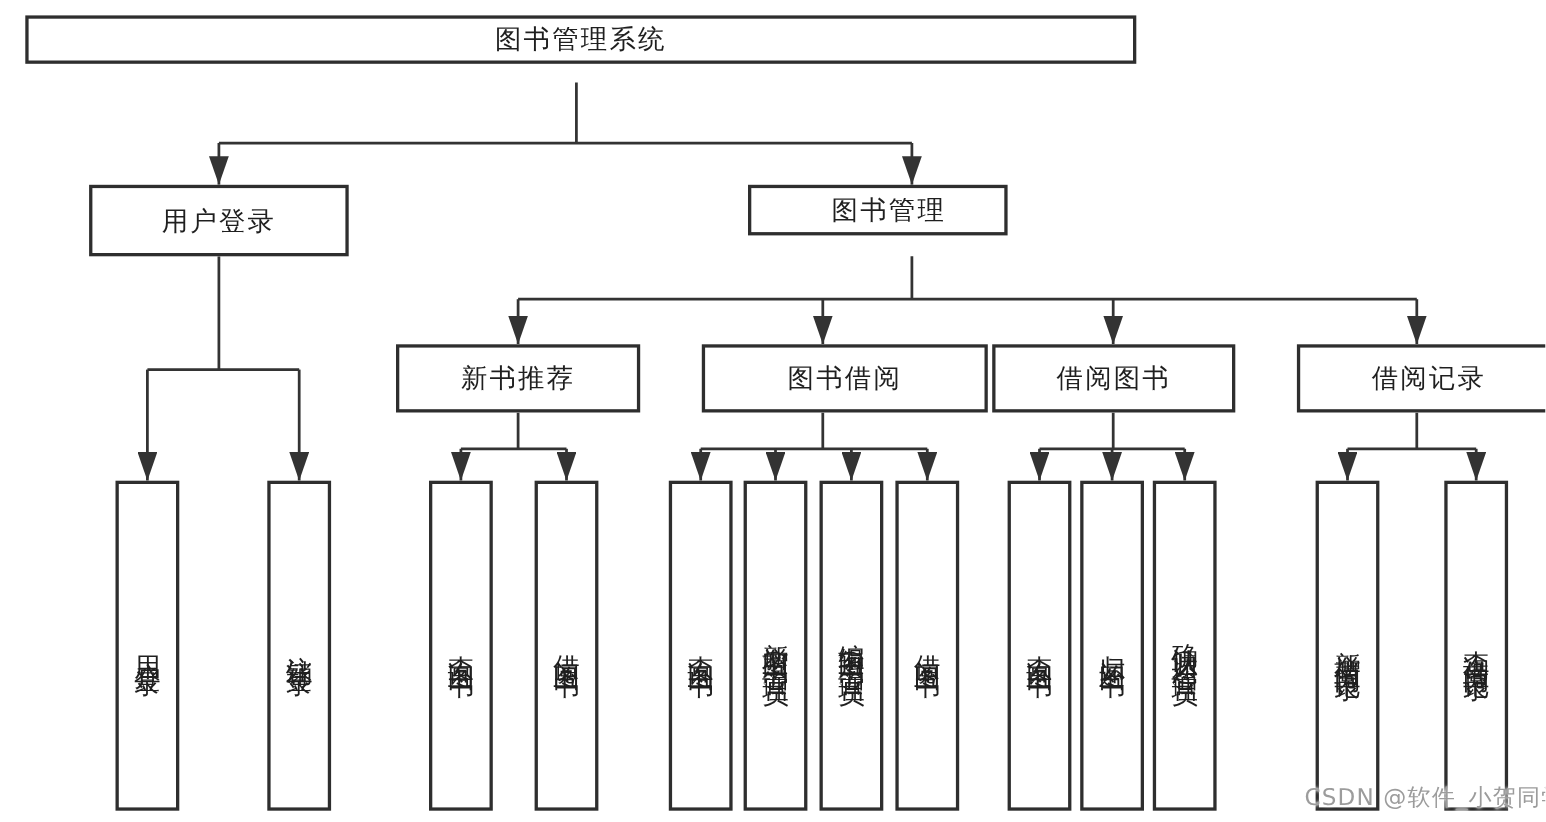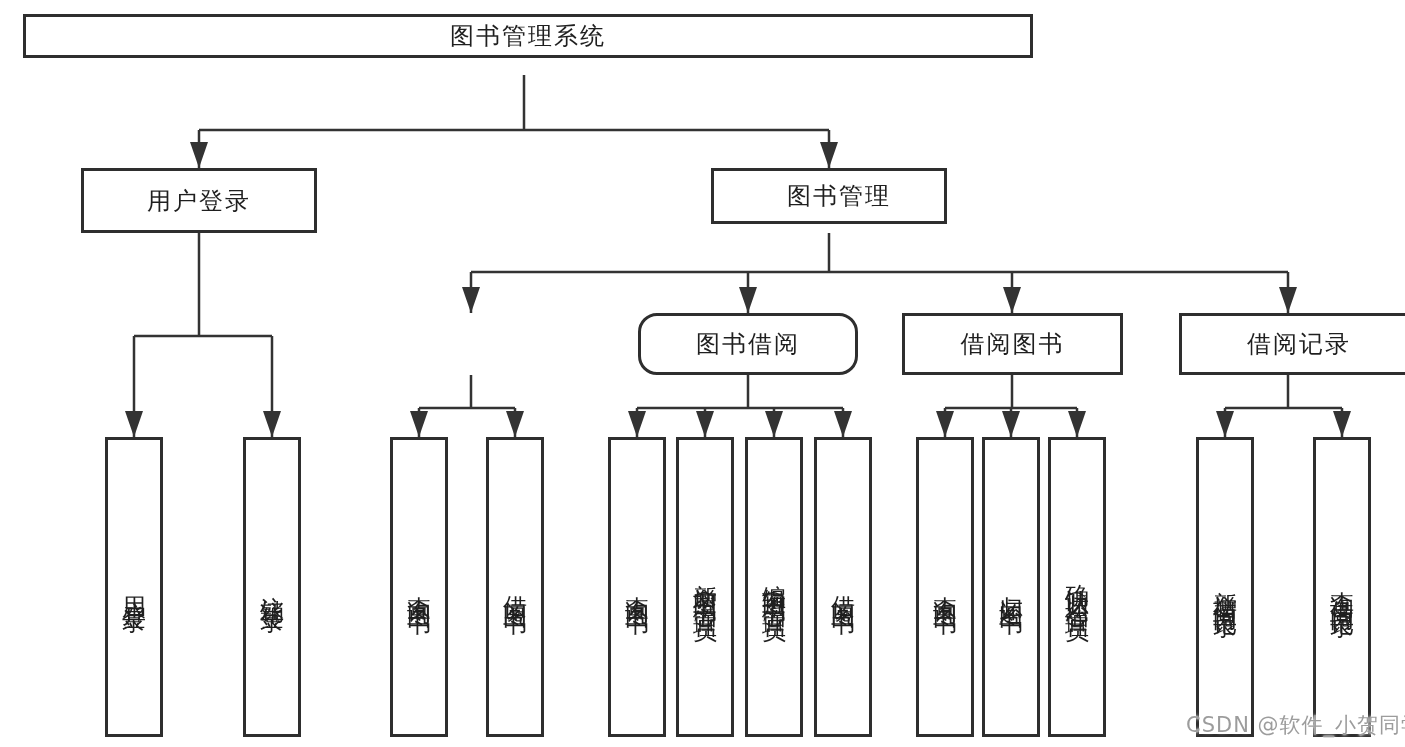--- a/index.html
+++ b/index.html
@@ -120,23 +120,24 @@
     <g>
       <path class="bus" d="M1288 375 V408 M1225 408 H1342"></path>
       <line class="drop" x1="1225" y1="408" x2="1225" y2="437" marker-end="url(#arw)"></line>
       <line class="drop" x1="1342" y1="408" x2="1342" y2="437" marker-end="url(#arw)"></line>
     </g>
   </svg>
 
   <div class="node h" style="left:23px; top:14px; width:1010px; height:44px;">图书管理系统</div>
 
   <div class="node h" style="left:81px; top:168px; width:236px; height:65px;">用户登录</div>
-  <div class="node h" style="left:711px; top:168px; width:236px; height:56px;padding-left:20px;">图书管理</div>
+  <div class="node h" style="left:680px; top:168px; width:236px; height:46px;padding-left:20px;">图书管理</div>
 
-  <div class="node h" style="left:638px; top:313px; width:220px; height:62px;border-radius:19px;">图书借阅</div>
+  <div class="node h" style="left:360px; top:313px; width:222px; height:62px;">新书推荐</div>
+  <div class="node h" style="left:638px; top:313px; width:260px; height:62px;">图书借阅</div>
   <div class="node h" style="left:902px; top:313px; width:221px; height:62px;">借阅图书</div>
   <div class="node h" style="left:1179px; top:313px; width:240px; height:62px;">借阅记录</div>
 
   <div class="node v" style="left:105px; top:437px; width:58px; height:300px;">用户登录</div>
   <div class="node v" style="left:243px; top:437px; width:58px; height:300px;">注销登录</div>
 
   <div class="node v" style="left:390px; top:437px; width:58px; height:300px;">查询图书</div>
   <div class="node v" style="left:486px; top:437px; width:58px; height:300px;">借阅图书</div>
 
   <div class="node v" style="left:608px; top:437px; width:58px; height:300px;">查询图书</div>

